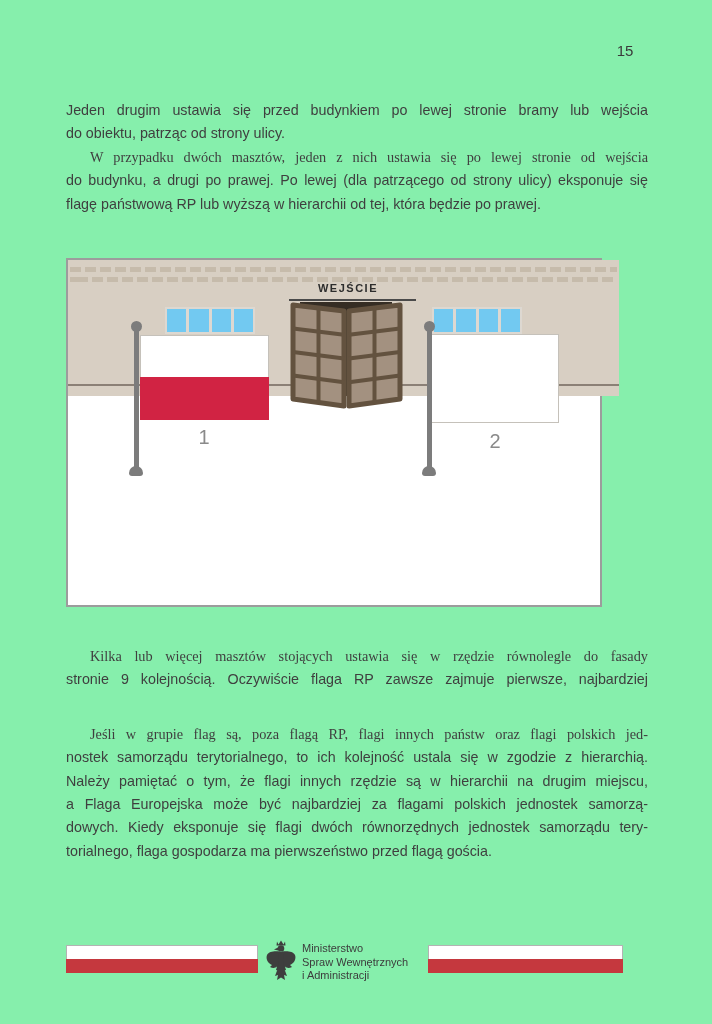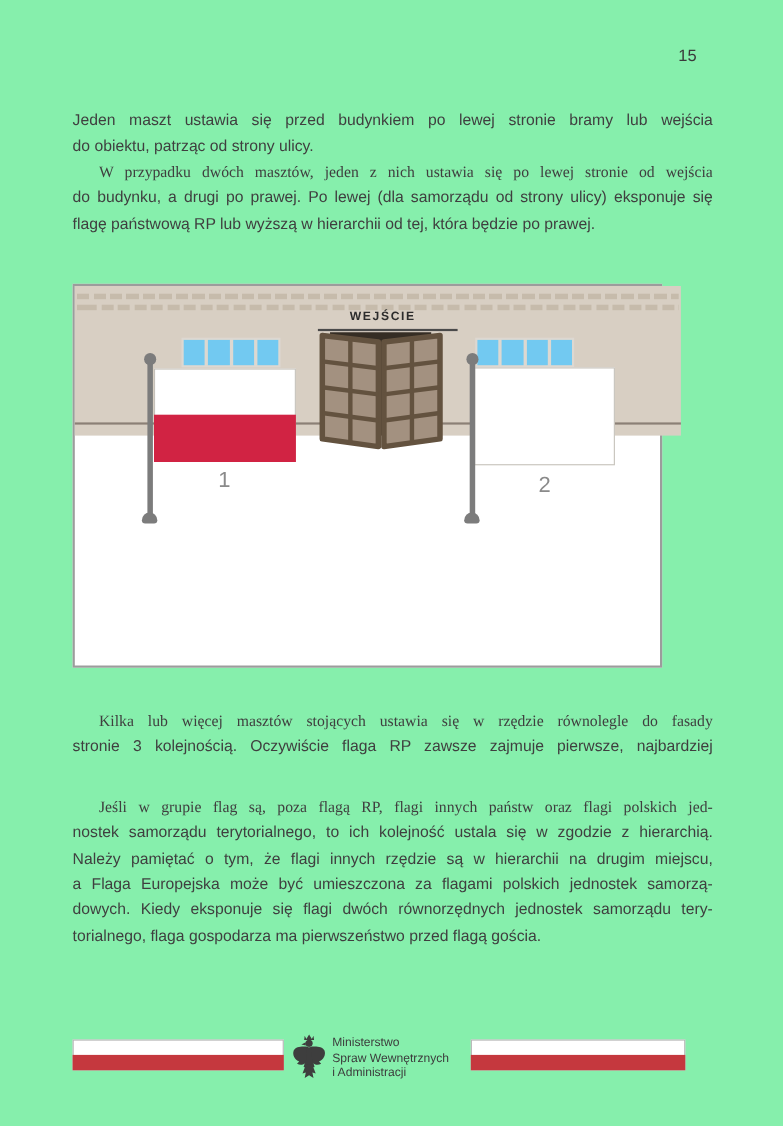--- a/index.html
+++ b/index.html
@@ -71,26 +71,26 @@
 </style>
 </head>
 <body>
 
 <div class="page">
 
   <div class="page-number">15</div>
 
   <div class="text-block text-top">
       <div class="para">
-        <div class="line first">Jeden maszt ustawia się przed budynkiem po lewej stronie bramy lub wejścia</div>
+        <div class="line first">Jeden drugim ustawia się przed budynkiem po lewej stronie bramy lub wejścia</div>
         <div class="line last">do obiektu, patrząc od strony ulicy.</div>
       </div>
       <div class="para indent">
         <div class="line first">W przypadku dwóch masztów, jeden z nich ustawia się po lewej stronie od wejścia</div>
-        <div class="line">do budynku, a drugi po prawej. Po lewej (dla samorządu od strony ulicy) eksponuje się</div>
+        <div class="line">do budynku, a drugi po prawej. Po lewej (dla patrzącego od strony ulicy) eksponuje się</div>
         <div class="line last">flagę państwową RP lub wyższą w hierarchii od tej, która będzie po prawej.</div>
       </div>
     </div>
 
   <div class="figure">
     <div class="facade">
       <div class="dentil row1"></div>
       <div class="dentil row2"></div>
       <div class="facade-line"></div>
     </div>
@@ -141,27 +141,27 @@
       <div class="pole-base"></div>
     </div>
 
     <div class="flag-label l1">1</div>
     <div class="flag-label l2">2</div>
   </div>
 
   <div class="text-block text-bottom">
       <div class="para indent">
         <div class="line first">Kilka lub więcej masztów stojących ustawia się w rzędzie równolegle do fasady</div>
-        <div class="line">stronie 3 kolejnością. Oczywiście flaga RP zawsze zajmuje pierwsze, najbardziej</div>
+        <div class="line">stronie 9 kolejnością. Oczywiście flaga RP zawsze zajmuje pierwsze, najbardziej</div>
       </div>
       <div class="para indent">
         <div class="line first">Jeśli w grupie flag są, poza flagą RP, flagi innych państw oraz flagi polskich jed-</div>
         <div class="line">nostek samorządu terytorialnego, to ich kolejność ustala się w zgodzie z hierarchią.</div>
         <div class="line">Należy pamiętać o tym, że flagi innych rzędzie są w hierarchii na drugim miejscu,</div>
-        <div class="line">a Flaga Europejska może być umieszczona za flagami polskich jednostek samorzą-</div>
+        <div class="line">a Flaga Europejska może być najbardziej za flagami polskich jednostek samorzą-</div>
         <div class="line">dowych. Kiedy eksponuje się flagi dwóch równorzędnych jednostek samorządu tery-</div>
         <div class="line last">torialnego, flaga gospodarza ma pierwszeństwo przed flagą gościa.</div>
       </div>
     </div>
 
   <div>
     <div class="flag-bar left">
       <div class="bar-red"></div>
     </div>
 

